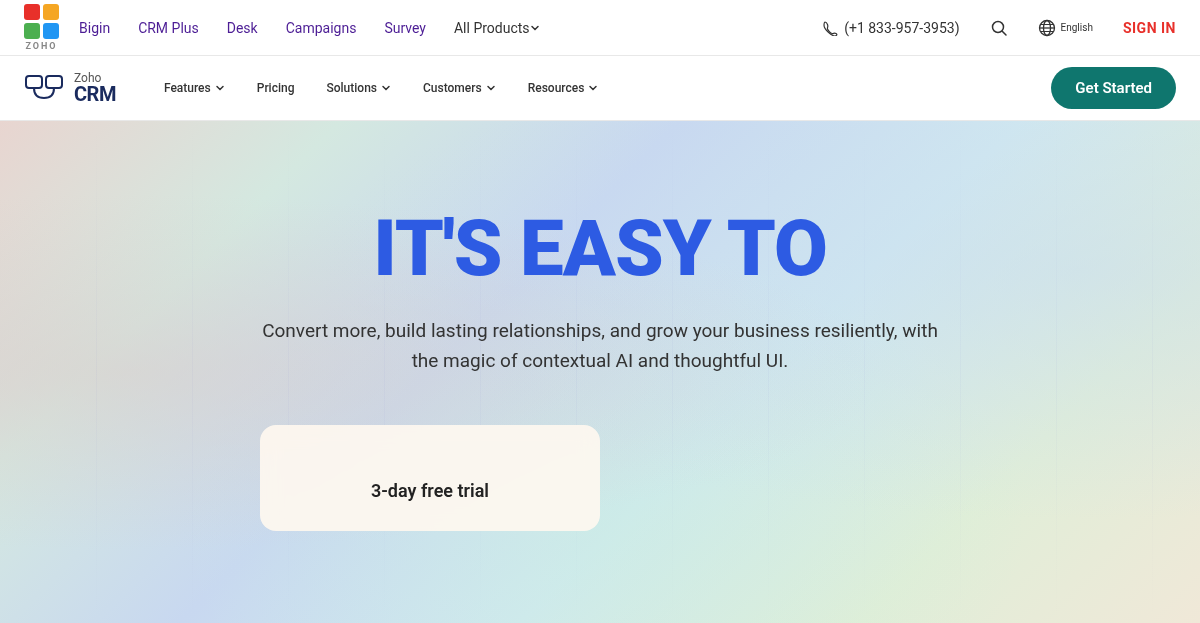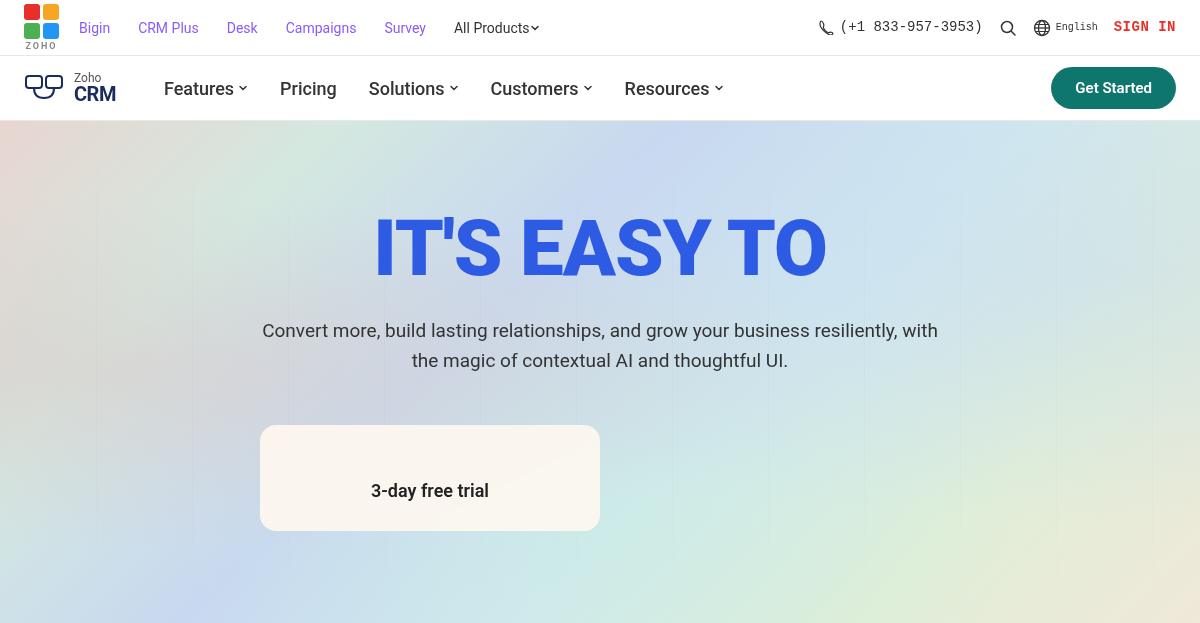--- a/index.html
+++ b/index.html
@@ -50,21 +50,21 @@
       letter-spacing: 2px;
       text-transform: uppercase;
     }
     .top-nav-links {
       display: flex;
       align-items: center;
       gap: 28px;
     }
     .top-nav-links a {
       text-decoration: none;
-      color: #8b5cf6;
+      color: #4c1d95;
       font-size: 14px;
       font-weight: 400;
     }
     .all-products-btn {
       display: flex;
       align-items: center;
       gap: 0;
       background: none;
       border: none;
       cursor: pointer;
@@ -72,23 +72,22 @@
       color: #333;
       font-family: inherit;
     }
     .chevron-icon {
       display: inline-block;
       width: 10px;
       height: 10px;
     }
     .top-nav-right {
       display: flex;
-      align-items: flex-start;
-      gap: 16px;
-      font-family: Liberation Mono, monospace;
+      align-items: center;
+      gap: 30px;
     }
     .phone-link {
       display: flex;
       align-items: center;
       gap: 6px;
       text-decoration: none;
       color: #333;
       font-size: 14px;
     }
     .search-btn {
@@ -163,21 +162,21 @@
     }
     .crm-nav-links {
       display: flex;
       align-items: center;
       gap: 32px;
       flex: 1;
     }
     .crm-nav-link {
       text-decoration: none;
       color: #333;
-      font-size: 18px;
+      font-size: 12px;
       font-weight: 500;
       display: flex;
       align-items: center;
       gap: 4px;
       background: none;
       border: none;
       cursor: pointer;
       font-family: inherit;
     }
     .get-started-btn {

